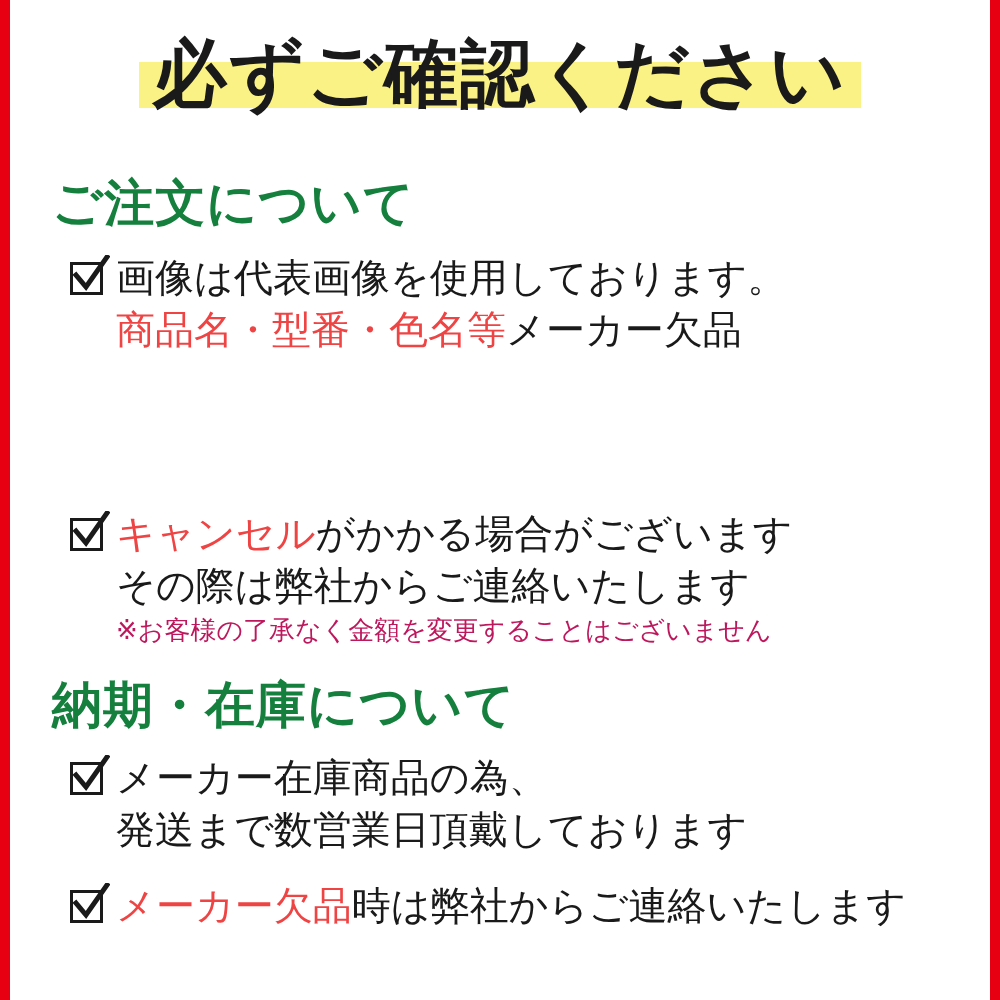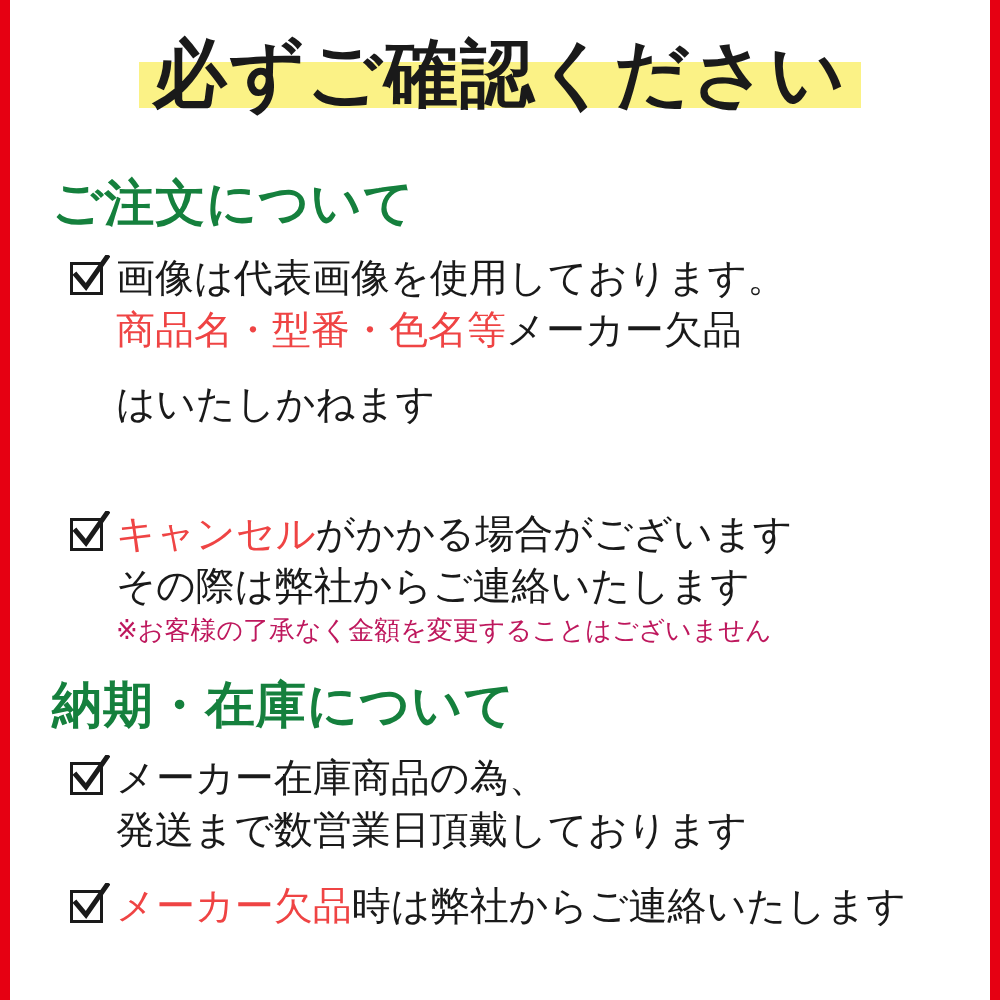--- a/index.html
+++ b/index.html
@@ -160,21 +160,20 @@
           <svg class="tick" viewBox="0 0 38 40" xmlns="http://www.w3.org/2000/svg">
             <path d="M4 20 L14 32 L35 2" fill="none" stroke="#1a1a1a" stroke-width="5" stroke-linecap="square"></path>
           </svg>
         </span>
         <span class="line">画像は代表画像を使用しております。</span>
       </div>
       <div class="line2"><span class="red">商品名・型番・色名等</span><span>メーカー欠品</span></div>
     </div>
 
     <div class="item" id="item-2">
-      <div class="line2">はいたしかねます</div>
     </div>
 
     <div class="item" id="item-3">
       <div class="row1">
         <span class="check">
           <span class="box"></span>
           <svg class="tick" viewBox="0 0 38 40" xmlns="http://www.w3.org/2000/svg">
             <path d="M4 20 L14 32 L35 2" fill="none" stroke="#1a1a1a" stroke-width="5" stroke-linecap="square"></path>
           </svg>
         </span>

